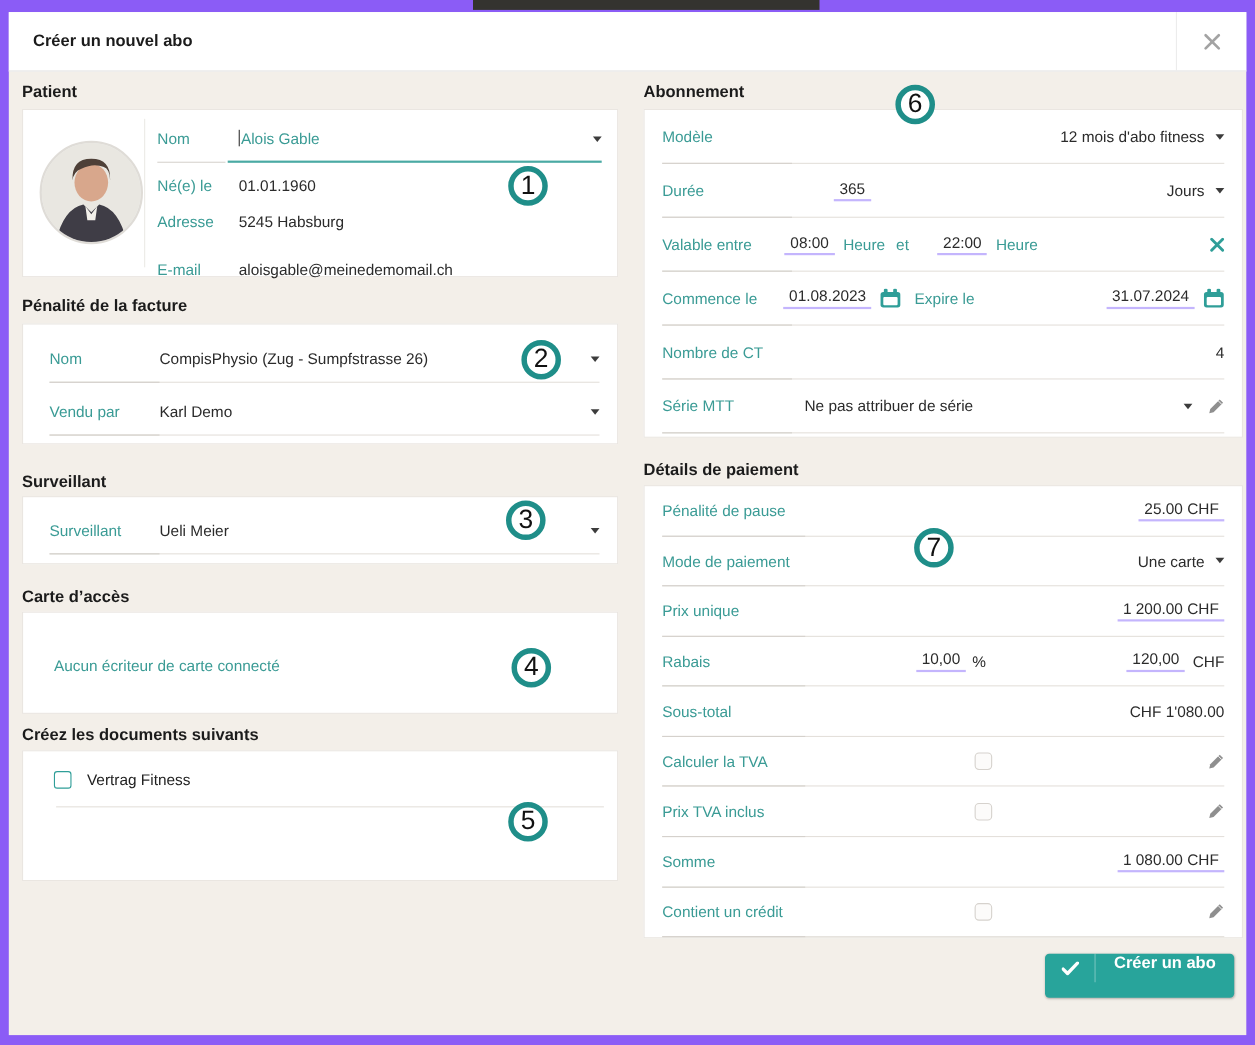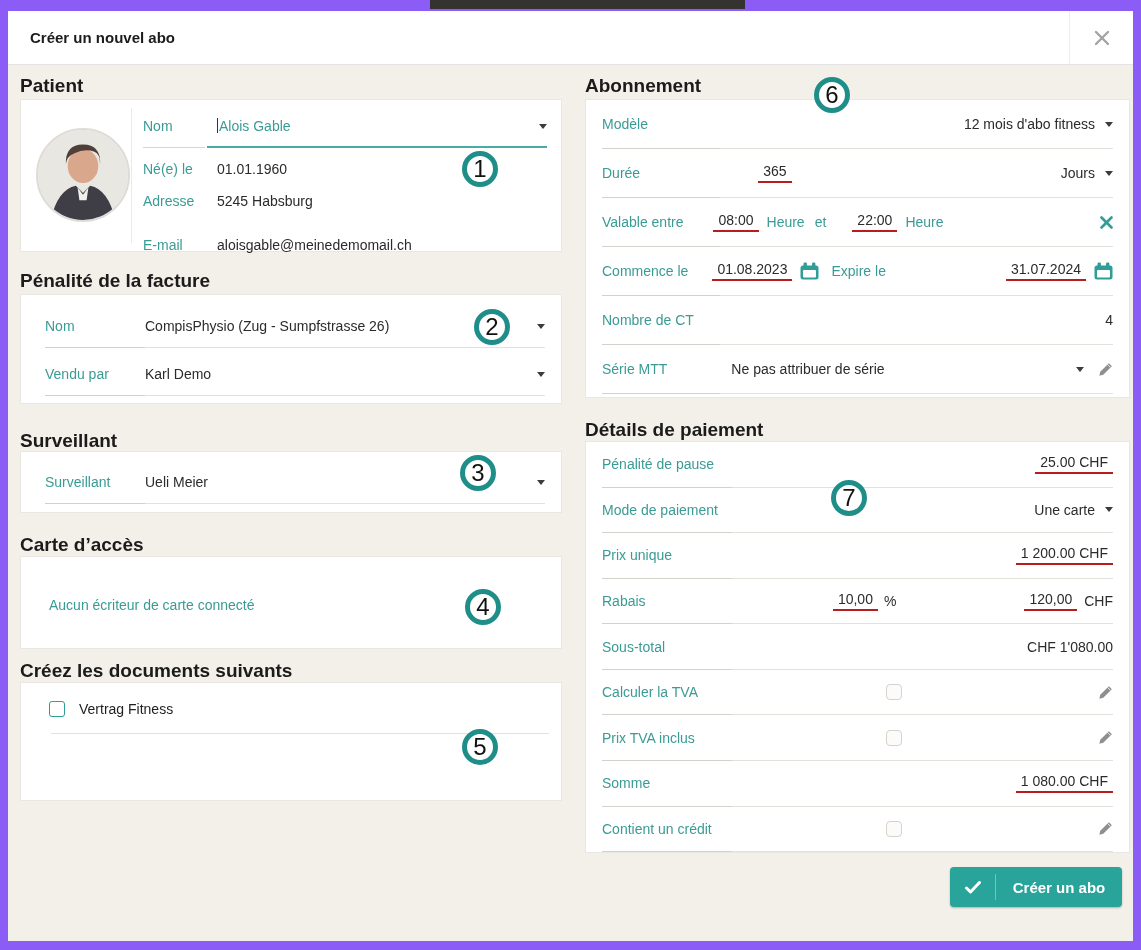--- a/index.html
+++ b/index.html
@@ -5,27 +5,27 @@
   * { box-sizing: border-box; margin: 0; padding: 0; }
   body { font-family: "Liberation Sans", sans-serif; background: #000; }
   .stage { position: relative; width: 1141px; height: 950px; background: #8b5cf6; overflow: hidden; }
   .bg-remnant { position: absolute; top: 0; left: 430px; width: 315px; height: 9px; background: #34332f; }
   .modal { position: absolute; left: 8px; top: 11px; width: 1125px; height: 930px; background: #f3efe9; }
 
   .mheader { position: absolute; top: 0; left: 0; right: 0; height: 54px; background: #fff; border-bottom: 1px solid #e4e4e4; }
   .mtitle { position: absolute; left: 22px; top: 0; line-height: 54px; font-size: 15px; font-weight: bold; color: #1b1b1b; }
   .mclose { position: absolute; right: 0; top: 0; width: 64px; height: 53px; border-left: 1px solid #ececec; display: flex; align-items: center; justify-content: center; cursor: pointer; }
 
-  .sec-title { position: absolute; font-size: 19px; font-weight: bold; color: #1b1b1b; }
+  .sec-title { position: absolute; font-size: 15px; font-weight: bold; color: #1b1b1b; }
   .card { position: absolute; background: #fff; border: 1px solid #eae6e1; }
 
   .lbl { color: #3a9b95; font-size: 14px; }
   .val { color: #2b2b2b; font-size: 14px; }
   .teal { color: #3a9b95; }
-  .inp { border-bottom: 2px solid #b91c1c; padding: 0 5px 2px; }
+  .inp { border-bottom: 2px solid #c4b5fd; padding: 0 5px 2px; }
 
   .caret { width: 0; height: 0; border-left: 4px solid transparent; border-right: 4px solid transparent; border-top: 5px solid #3c3c3c; display: inline-block; }
 
   
   .avatar { position: absolute; left: 15px; top: 28px; width: 94px; height: 94px; border-radius: 50%; border: 2px solid #dfdcd7; overflow: hidden; background: #edeeec; }
   .vdiv { position: absolute; left: 110px; top: 8px; bottom: 8px; width: 1px; background: #eceae6; }
   .prow { position: absolute; left: 122px; right: 14px; display: flex; align-items: center; }
 
   
   .frow { position: absolute; left: 24px; right: 16px; height: 34px; display: flex; align-items: center; }
@@ -41,21 +41,21 @@
 
   .cb { width: 16px; height: 16px; border-radius: 4px; border: 1px solid #d6d2cd; background: #fcfbfa; cursor: pointer; }
   .cb.teal-cb { border: 1px solid #2f9e98; border-radius: 3px; background: #fff; }
   .cb-center { position: absolute; left: 284px; }
 
   .pencil-icon { margin-left: 14px; cursor: pointer; display: inline-flex; }
   .cal-icon { margin-left: 8px; cursor: pointer; display: inline-flex; }
 
   .cursor-bar { display: inline-block; width: 1px; height: 15px; background: #333; vertical-align: -2px; margin-right: 1px; }
 
-  .create-btn { position: absolute; left: 942px; top: 856px; width: 172px; height: 40px; background: #28a49b; border-radius: 4px; color: #fff; display: flex; align-items: center; cursor: pointer; box-shadow: 0 1px 2px rgba(0,0,0,0.25); }
+  .create-btn { position: absolute; left: 942px; top: 856px; width: 172px; height: 40px; background: #28a49b; border-radius: 4px; color: #fff; display: flex; cursor: pointer; box-shadow: 0 1px 2px rgba(0,0,0,0.25); }
   .btn-check { width: 46px; height: 26px; display: flex; align-items: center; justify-content: center; border-right: 1px solid rgba(255,255,255,0.35); }
   .btn-label { flex: 1; text-align: center; font-weight: bold; font-size: 15px; }
 
   .annot { position: absolute; width: 36px; height: 36px; border: 5px solid #1f8e89; border-radius: 50%; background: #fff; color: #111; display: flex; align-items: center; justify-content: center; font-size: 24px; z-index: 30; }
 </style>
 </head>
 <body>
 
 <div class="stage">
   <div class="bg-remnant"></div>

